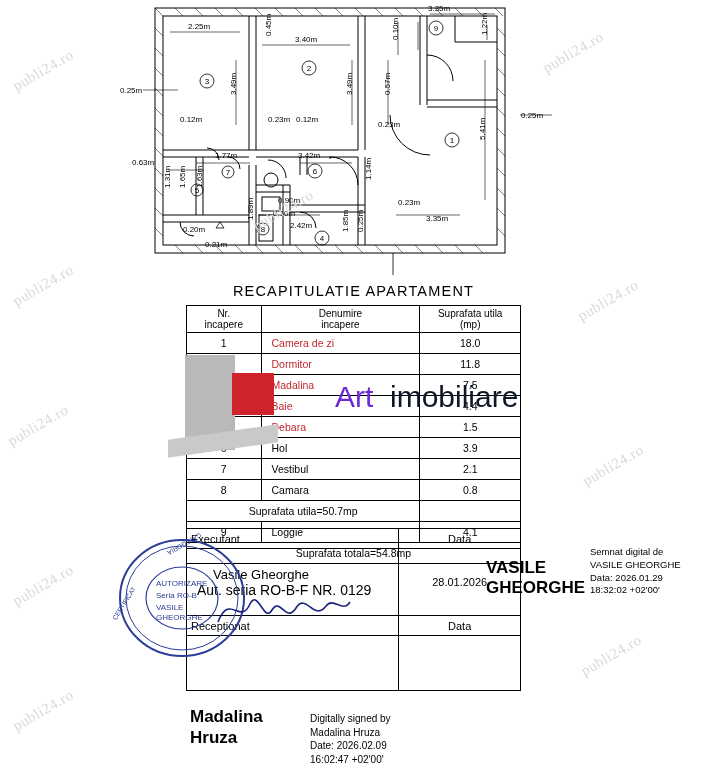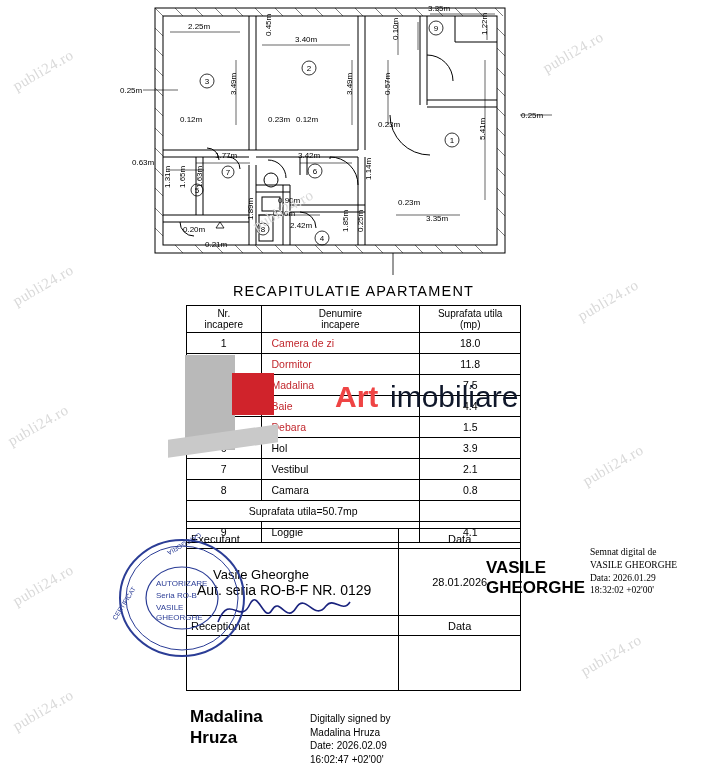--- a/index.html
+++ b/index.html
@@ -128,21 +128,21 @@
     font-size:17px;
     font-weight:bold;
     line-height:1.15;
     font-family:"Liberation Sans", sans-serif;
   }
   .dsig-text{
     position:absolute;
     left:590px;top:546px;
     font-size:9.5px;
     line-height:1.35;
-    font-family:Liberation Serif, serif;
+    font-family:Liberation Sans, sans-serif;
   }
   
   .stamp{
     position:absolute;
     left:112px;top:528px;
     width:140px;height:140px;
     pointer-events:none;
   }
   .sign-scribble{
     position:absolute;
@@ -449,20 +449,23 @@
   </tr>
   <tr>
     <td colspan="2" class="span-left">Suprafata  utila=50.7mp</td>
     <td class="c-sup"></td>
   </tr>
   <tr>
     <td class="c-nr">9</td>
     <td class="c-den">Loggie</td>
     <td class="c-sup">4.1</td>
   </tr>
+  <tr>
+    <td colspan="3" class="span-left">Suprafata  totala=54.8mp</td>
+  </tr>
 </tbody>
   </table>
 
 <table class="sig">
   <tbody>
       <tr>
     <td class="sig-lbl">Executant</td>
     <td class="sig-date">Data</td>
   </tr>
   <tr>
@@ -526,21 +529,21 @@
   <div>Madalina Hruza</div>
   <div>Date: 2026.02.09</div>
   <div>16:02:47 +02'00'</div>
 </div>
 
 <div class="wm-gray"></div>
 <div class="wm-swoosh"></div>
 <div class="wm-block"></div>
 <div class="wm-center">
   <span style="display:inline-block;width:42px"></span><span style="color:#ffffff;position:absolute;left:6px;top:2px;font-weight:bold">&nbsp;</span>
-  <span style="color:#ef4444;font-weight:bold;position:absolute;left:105px;top:0">Art</span>
+  <span style="color:#6d28d9;font-weight:normal;position:absolute;left:105px;top:0">Art</span>
   <span style="color:#0f172a;position:absolute;left:160px;top:0">imobiliare</span>
 </div>
 
 <div class="wm" style="left:10px;top:80px">publi24.ro</div>
 <div class="wm" style="left:10px;top:295px">publi24.ro</div>
 <div class="wm" style="left:5px;top:435px">publi24.ro</div>
 <div class="wm" style="left:10px;top:595px">publi24.ro</div>
 <div class="wm" style="left:10px;top:720px">publi24.ro</div>
 <div class="wm" style="left:250px;top:220px">publi24.ro</div>
 <div class="wm" style="left:540px;top:62px">publi24.ro</div>

